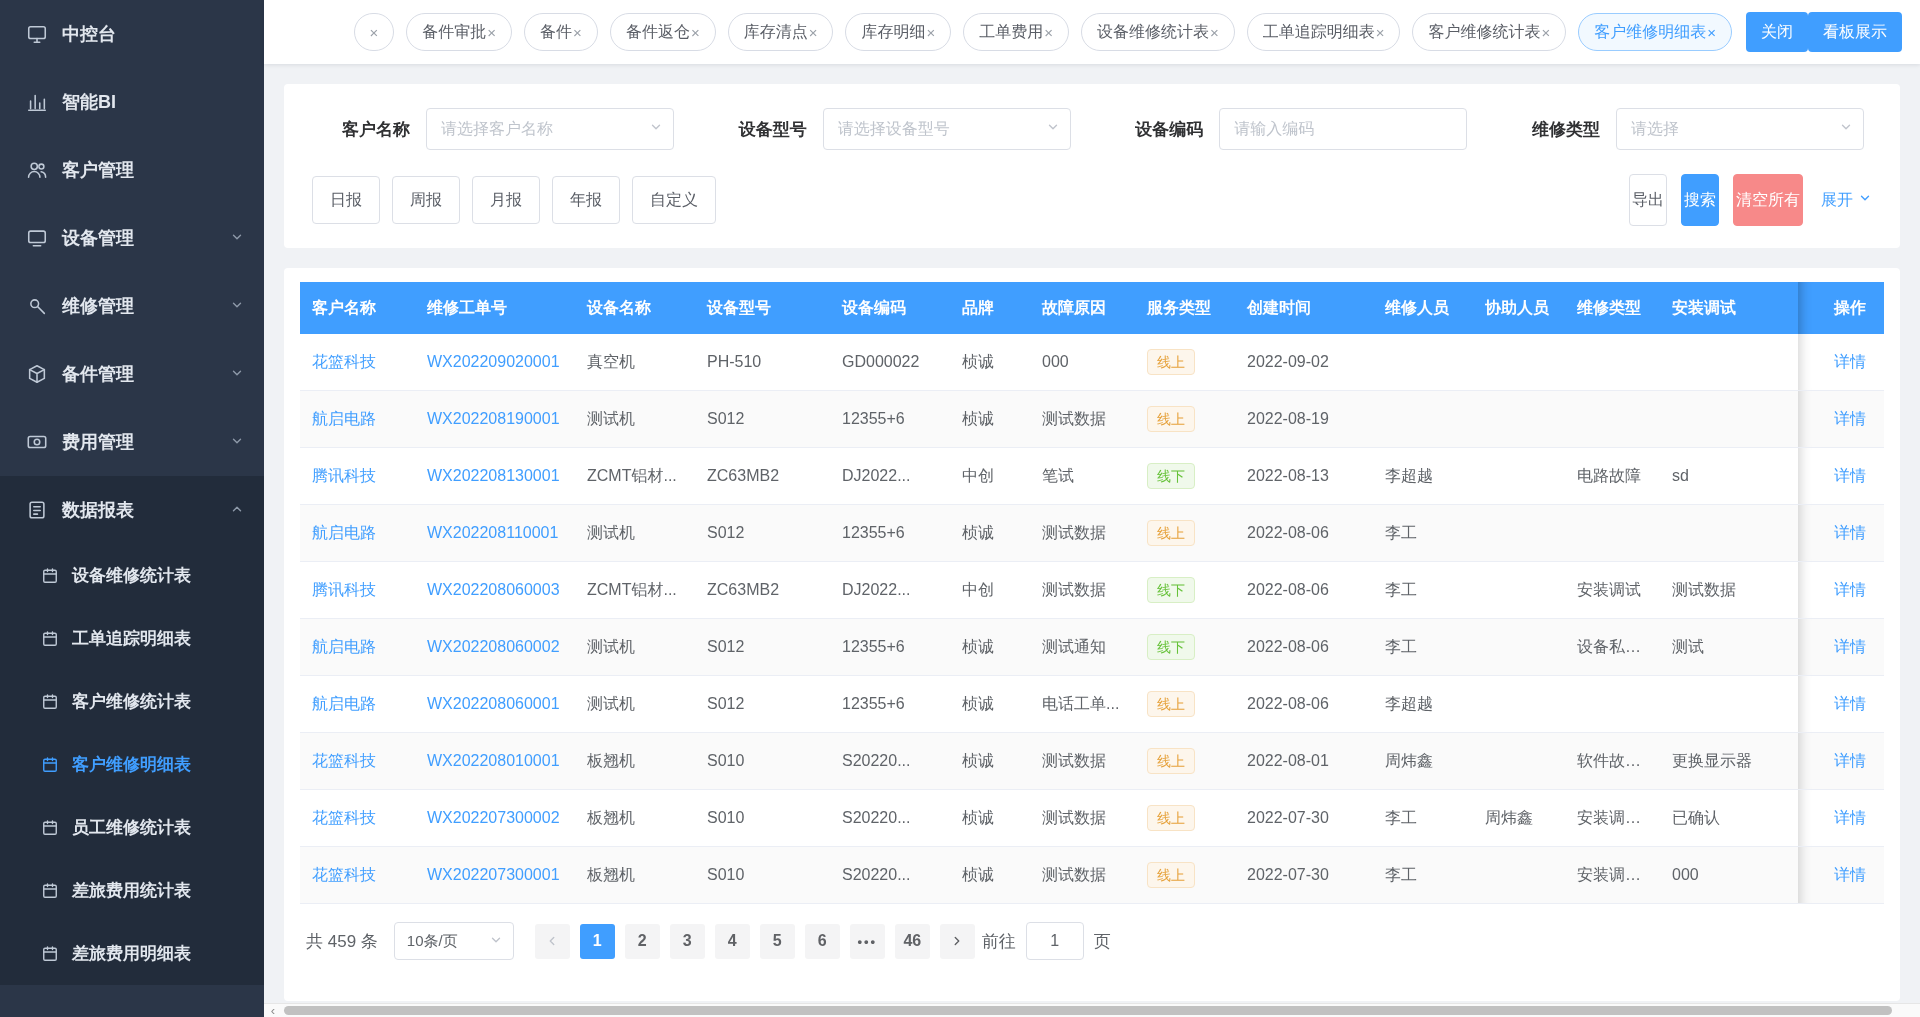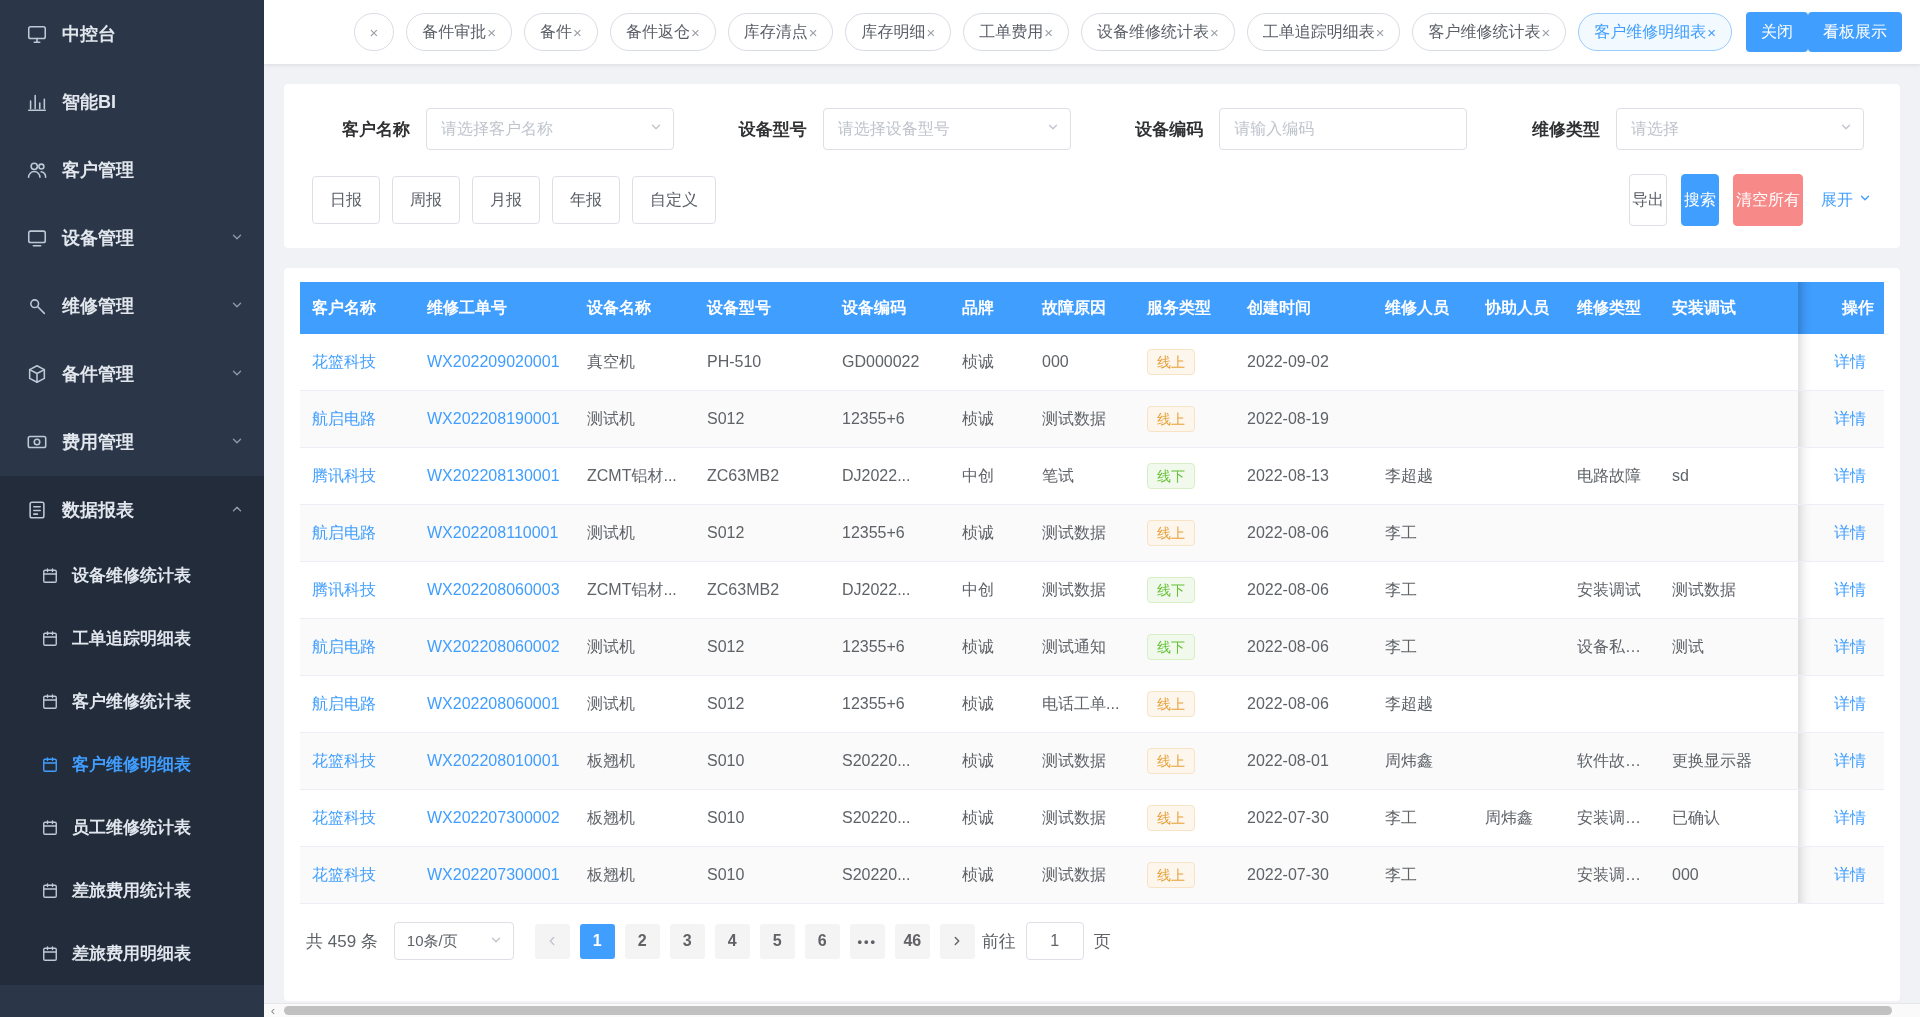--- a/index.html
+++ b/index.html
@@ -47,21 +47,21 @@
 .spacer{flex:1;}
 .btn{height:52px;padding:0 2px;border:1px solid #dcdfe6;border-radius:4px;background:#fff;color:#5a5e66;font-size:16px;cursor:pointer;margin-left:14px;font-family:inherit;}
 .btn.primary{background:#409eff;border-color:#409eff;color:#fff;}
 .btn.danger{background:#f78989;border-color:#f78989;color:#fff;}
 .expand-link{display:flex;align-items:center;gap:5px;color:#409eff;font-size:16px;margin-left:18px;cursor:pointer;justify-content:center;}
 .expand-link .chev{color:#409eff;}
 
 .table-card{background:#fff;border-radius:4px;margin-top:20px;padding:14px 16px 0;flex:1;display:flex;flex-direction:column;min-height:0;overflow:hidden;}
 table{width:100%;border-collapse:separate;border-spacing:0;table-layout:fixed;}
 th{background:#409eff;color:#fff;font-size:16px;font-weight:700;text-align:left;height:52px;padding:0 12px;white-space:nowrap;overflow:hidden;}
-th.op{text-align:right;padding-right:10px;box-shadow:inset 14px 0 12px -12px rgba(0,0,0,.28);}
+th.op{text-align:right;padding-right:18px;box-shadow:inset 14px 0 12px -12px rgba(0,0,0,.28);}
 td{height:57px;padding:0 12px;font-size:16px;color:#5f6368;background:#fff;border-bottom:1px solid #ebeef5;white-space:nowrap;overflow:hidden;text-overflow:ellipsis;}
 tr.striped td{background:#fafafa;}
 td.op{text-align:right;padding-right:18px;box-shadow:inset 14px 0 12px -12px rgba(0,0,0,.18);}
 .cell-link{color:#409eff;cursor:pointer;}
 .badge{display:inline-block;height:26px;line-height:24px;padding:0 9px;border-radius:4px;font-size:14px;border:1px solid transparent;}
 .badge.online{color:#e6a23c;background:#fdf6ec;border-color:#f8e3c5;}
 .badge.offline{color:#67c23a;background:#f0f9eb;border-color:#d8efc5;}
 
 .pagination{display:flex;align-items:center;height:74px;min-height:74px;font-size:17px;color:#5f6368;padding:0 6px;}
 .total{margin-right:16px;}

